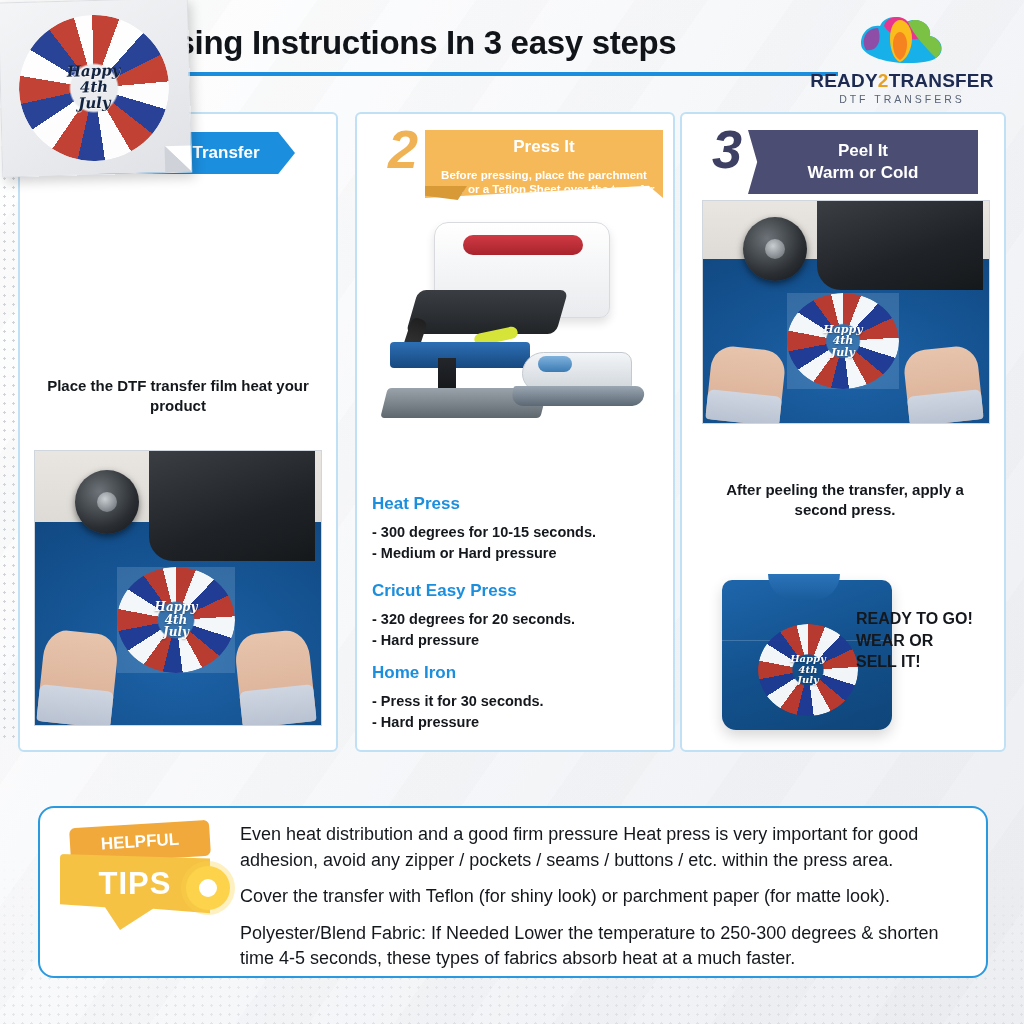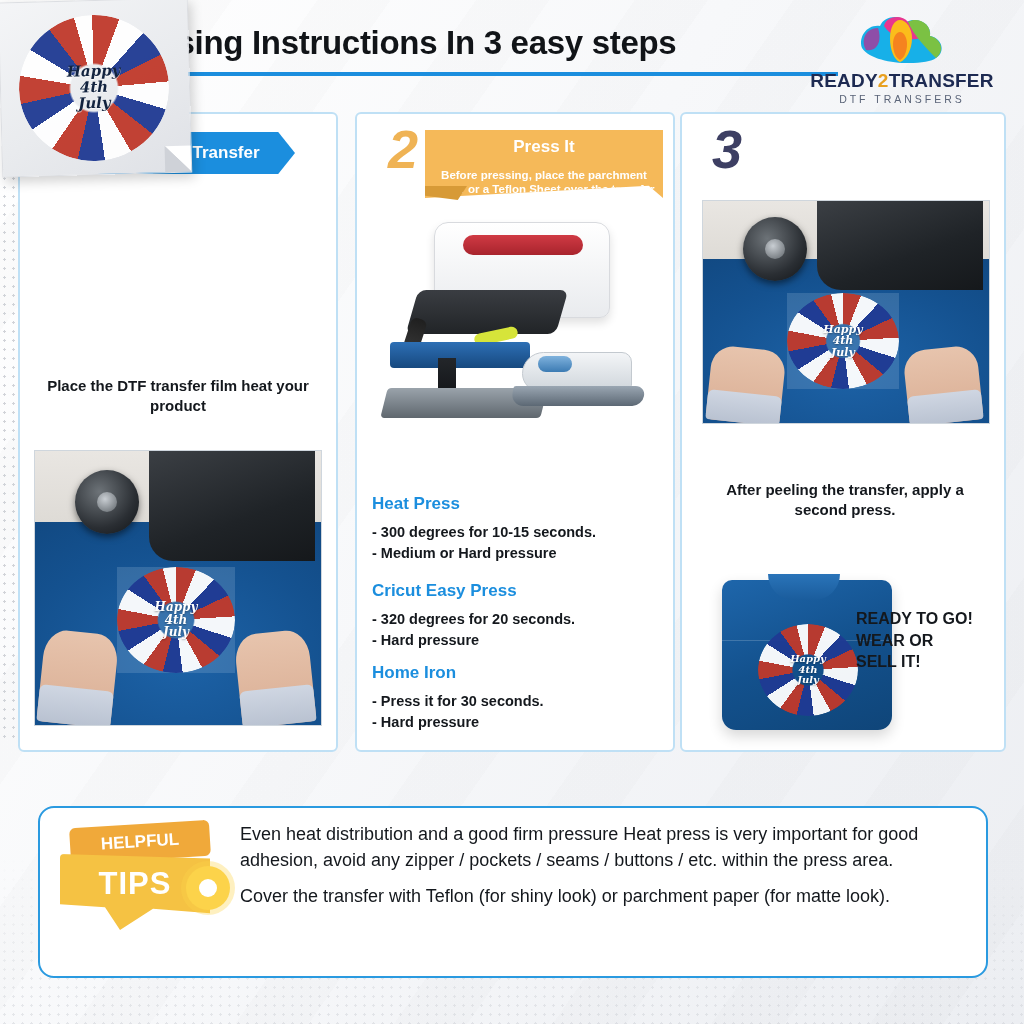--- a/index.html
+++ b/index.html
@@ -448,20 +448,24 @@
   <div class="hdr" style="left:372px; top:581px;">Cricut Easy Press</div>
   <div class="li" style="left:372px; top:611px;">- 320 degrees for 20 seconds.</div>
   <div class="li" style="left:372px; top:632px;">- Hard pressure</div>
 
   <div class="hdr" style="left:372px; top:663px;">Home Iron</div>
   <div class="li" style="left:372px; top:693px;">- Press it for 30 seconds.</div>
   <div class="li" style="left:372px; top:714px;">- Hard pressure</div>
 
   <div class="panel" id="panel3"></div>
   <div class="num num3">3</div>
+  <div class="banner ban3">
+    <div class="b-title">Peel It</div>
+    <div class="b-title">Warm or Cold</div>
+  </div>
 
   <div class="photo" style="left:702px; top:200px; width:288px; height:224px;">
     <div class="photo-inner">
       <div class="shirt-bg"></div>
       <div class="shirt-table"></div>
       <div class="press-arm"></div>
       <div class="press-knob"></div>
       <div class="design on-shirt" style="left:84px; top:92px; width:112px; height:96px;">
         <div class="petals"></div>
         <div class="script" style="font-size:11px;">
@@ -501,14 +505,15 @@
 
   <div class="tips"></div>
   <div class="tips-badge">
     <div class="tb-top">HELPFUL</div>
     <div class="tb-body">TIPS</div>
     <div class="tb-sun"></div>
   </div>
   <div class="tips-text">
     <p>Even heat distribution and a good firm pressure Heat press is very important for good adhesion, avoid any zipper / pockets / seams / buttons / etc. within the press area.</p>
     <p>Cover the transfer with Teflon (for shiny look) or parchment paper (for matte look).</p>
+    <p>Polyester/Blend Fabric: If Needed Lower the temperature to 250-300 degrees &amp; shorten time 4-5 seconds, these types of fabrics absorb heat at a much faster.</p>
   </div>
 </div>
 
 </body></html>

